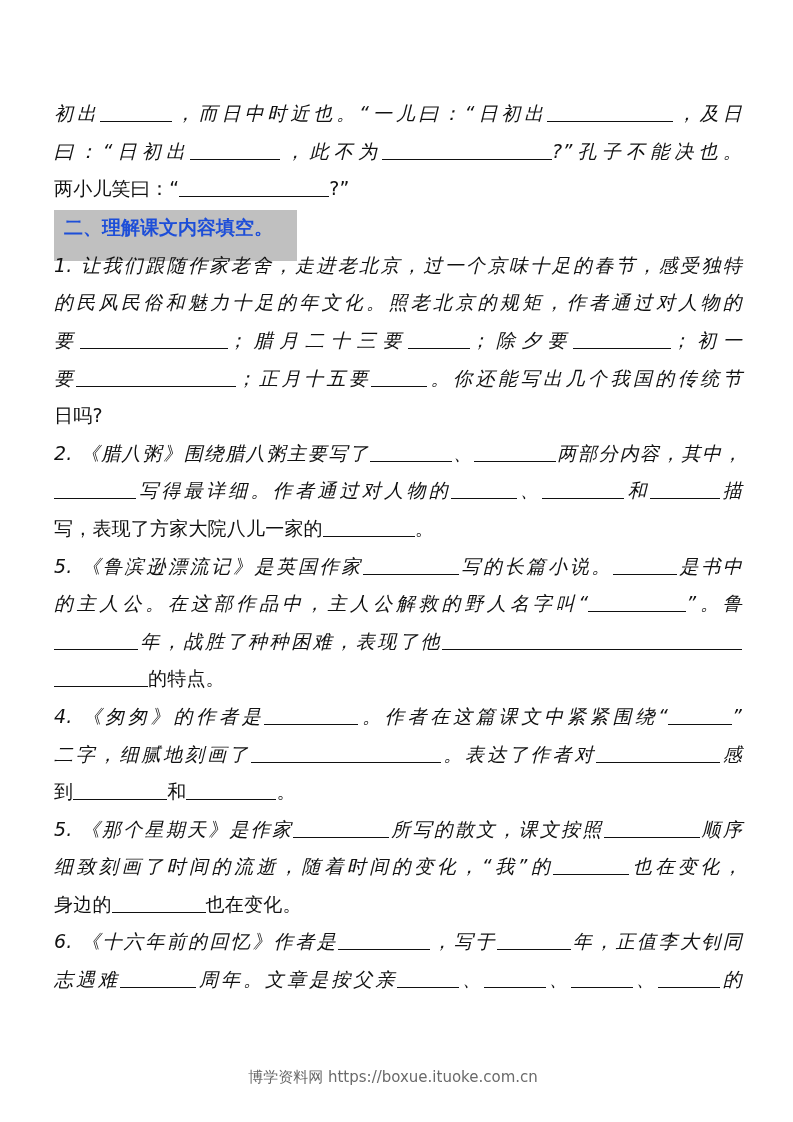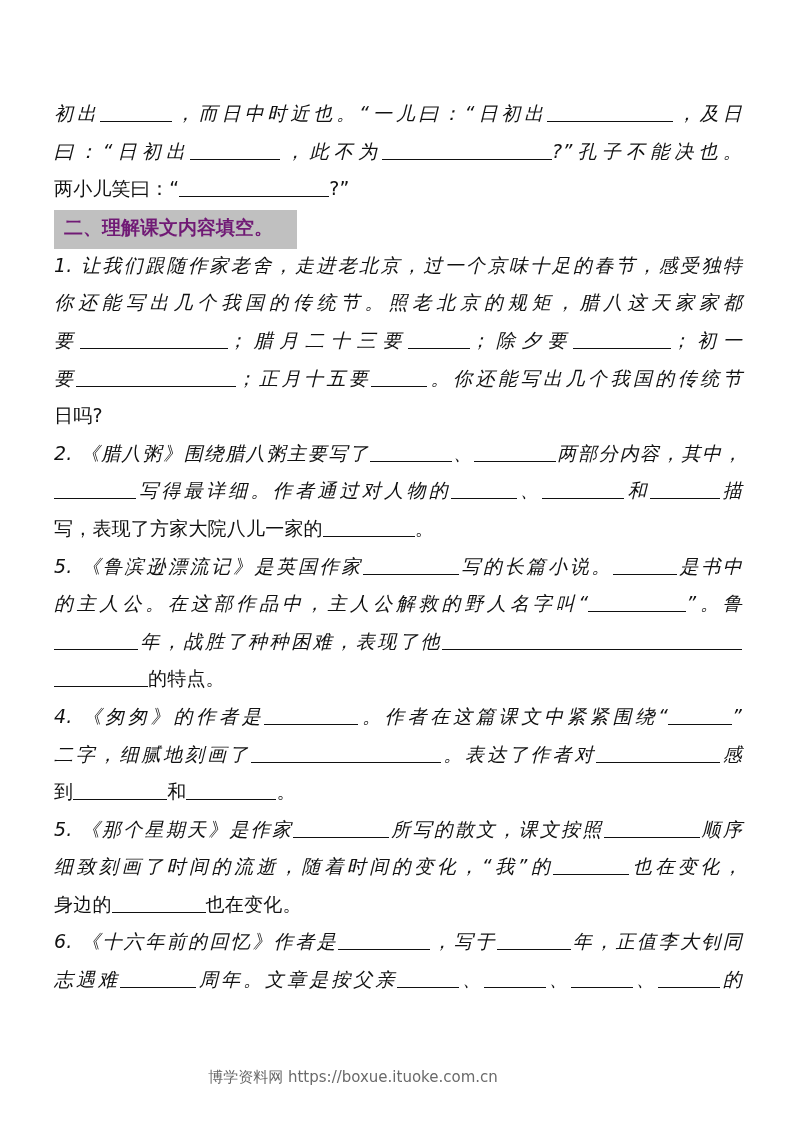--- a/index.html
+++ b/index.html
@@ -46,55 +46,56 @@
     .section-header {
       position: relative;
       height: 35px;
       margin: 2px 0 2px 0;
     }
     .section-header .box {
       display: inline-block;
       background: #c0c0c0;
       height: 35px;
       line-height: 35px;
-      padding: 0 14px 4px 10px;
+      padding: 0 14px 16px 10px;
       font-size: 19px;
       font-weight: bold;
-      color: #701a75;
+      color: #1d4ed8;
       width: 219px;
     }
     .footer {
       position: absolute;
       left: 0;
       top: 1068px;
       width: 706px;
       text-align: center;
       font-size: 15px;
       color: #6a6a6a;
       font-family: "DejaVu Sans", sans-serif;
+      padding-left: 40px;
     }
   </style>
 </head>
 <body>
 
 <div class="page">
   <div id="intro">
       <div class="line justify"><span class="seg">初出</span><span class="blank" style="width: 72px;"></span><span class="seg">，而日中时近也。“一儿曰：“日初出</span><span class="blank" style="width: 126px;"></span><span class="seg">，及日</span></div>
       <div class="line justify"><span class="seg">曰：“日初出</span><span class="blank" style="width: 90px;"></span><span class="seg">，此不为</span><span class="blank" style="width: 170px;"></span><span class="seg">?”孔子不能决也。</span></div>
       <div class="line"><span class="seg">两小儿笑曰：“</span><span class="blank" style="width: 150px;"></span><span class="seg">?”</span></div>
     </div>
 
   <div class="section-header">
     <span class="box">二、理解课文内容填空。</span>
   </div>
 
   <div id="questions">
       <div>
         <div class="line justify"><span class="seg">1. 让我们跟随作家老舍，走进老北京，过一个京味十足的春节，感受独特</span></div>
-        <div class="line justify"><span class="seg">你还能写出几个我国的传统节。照老北京的规矩，腊八这天家家都</span></div>
+        <div class="line justify"><span class="seg">的民风民俗和魅力十足的年文化。照老北京的规矩，作者通过对人物的</span></div>
         <div class="line justify"><span class="seg">要</span><span class="blank" style="width: 148px;"></span><span class="seg">；腊月二十三要</span><span class="blank" style="width: 62px;"></span><span class="seg">；除夕要</span><span class="blank" style="width: 98px;"></span><span class="seg">；初一</span></div>
         <div class="line justify"><span class="seg">要</span><span class="blank" style="width: 160px;"></span><span class="seg">；正月十五要</span><span class="blank" style="width: 56px;"></span><span class="seg">。你还能写出几个我国的传统节</span></div>
         <div class="line"><span class="seg">日吗?</span></div>
       </div>
       <div>
         <div class="line justify"><span class="seg">2. 《腊八粥》围绕腊八粥主要写了</span><span class="blank" style="width: 82px;"></span><span class="seg">、</span><span class="blank" style="width: 82px;"></span><span class="seg">两部分内容，其中，</span></div>
         <div class="line justify"><span class="blank" style="width: 82px;"></span><span class="seg">写得最详细。作者通过对人物的</span><span class="blank" style="width: 66px;"></span><span class="seg">、</span><span class="blank" style="width: 82px;"></span><span class="seg">和</span><span class="blank" style="width: 70px;"></span><span class="seg">描</span></div>
         <div class="line"><span class="seg">写，表现了方家大院八儿一家的</span><span class="blank" style="width: 92px;"></span><span class="seg">。</span></div>
       </div>
       <div>

